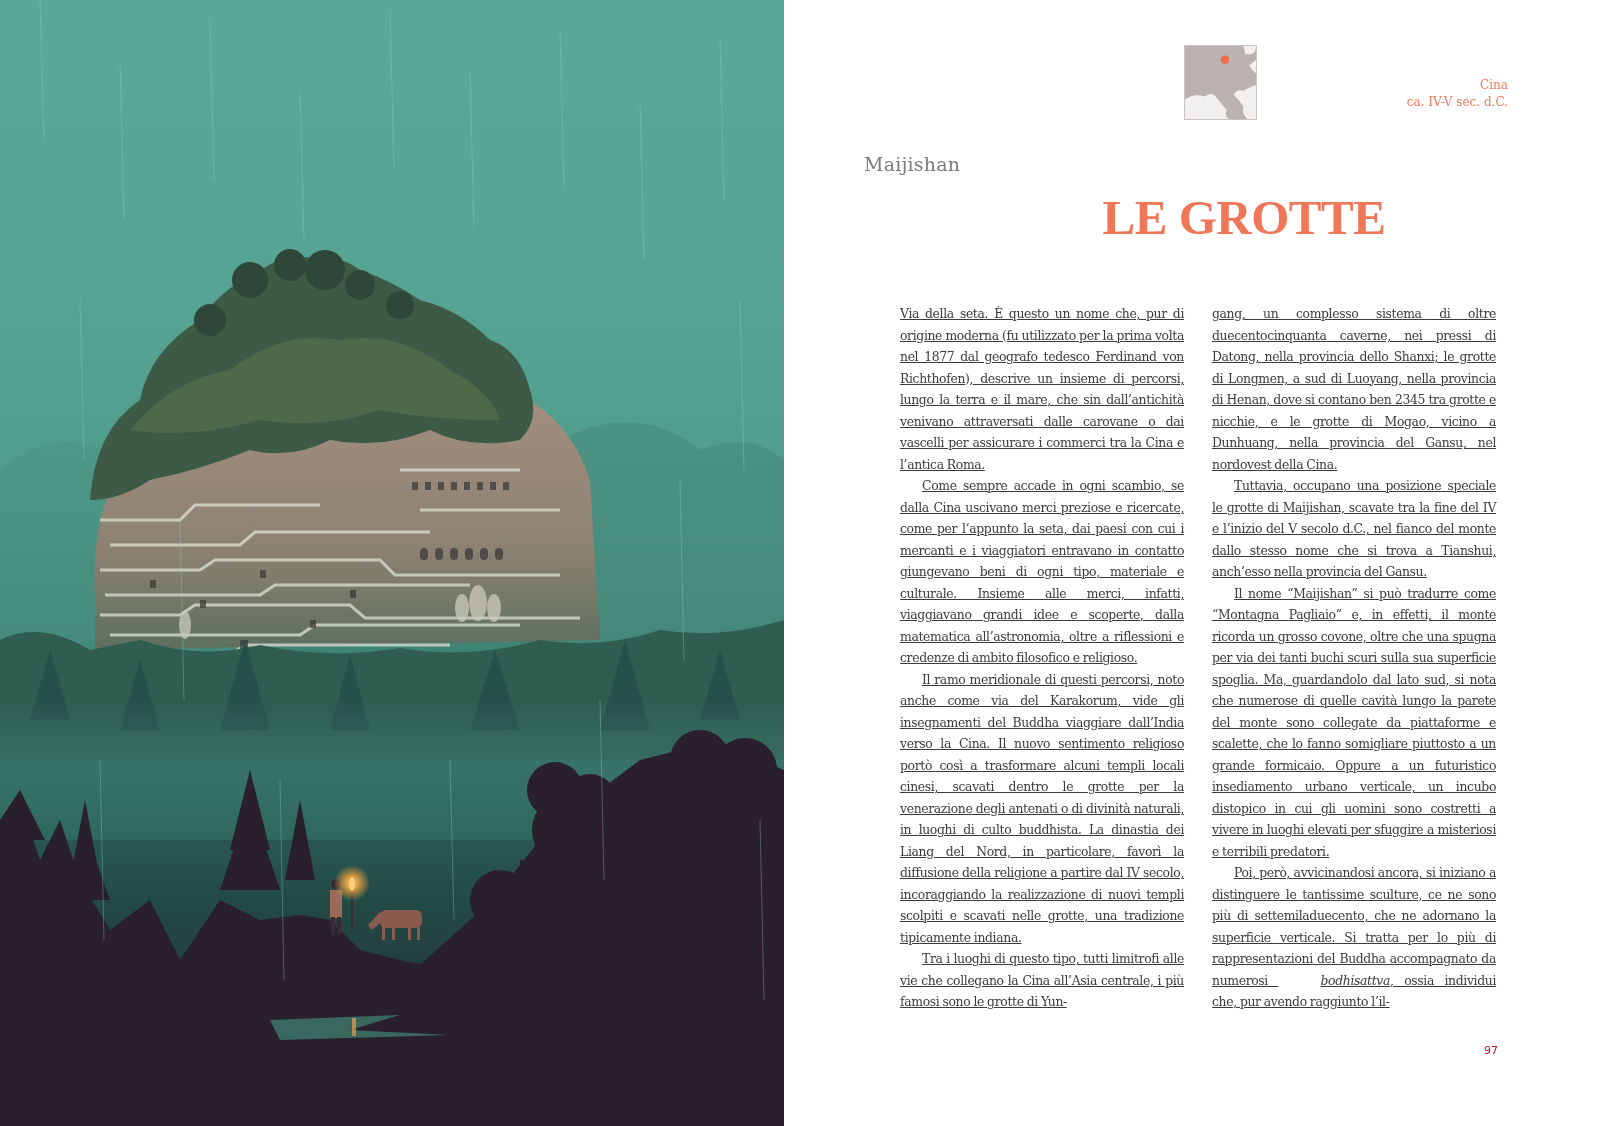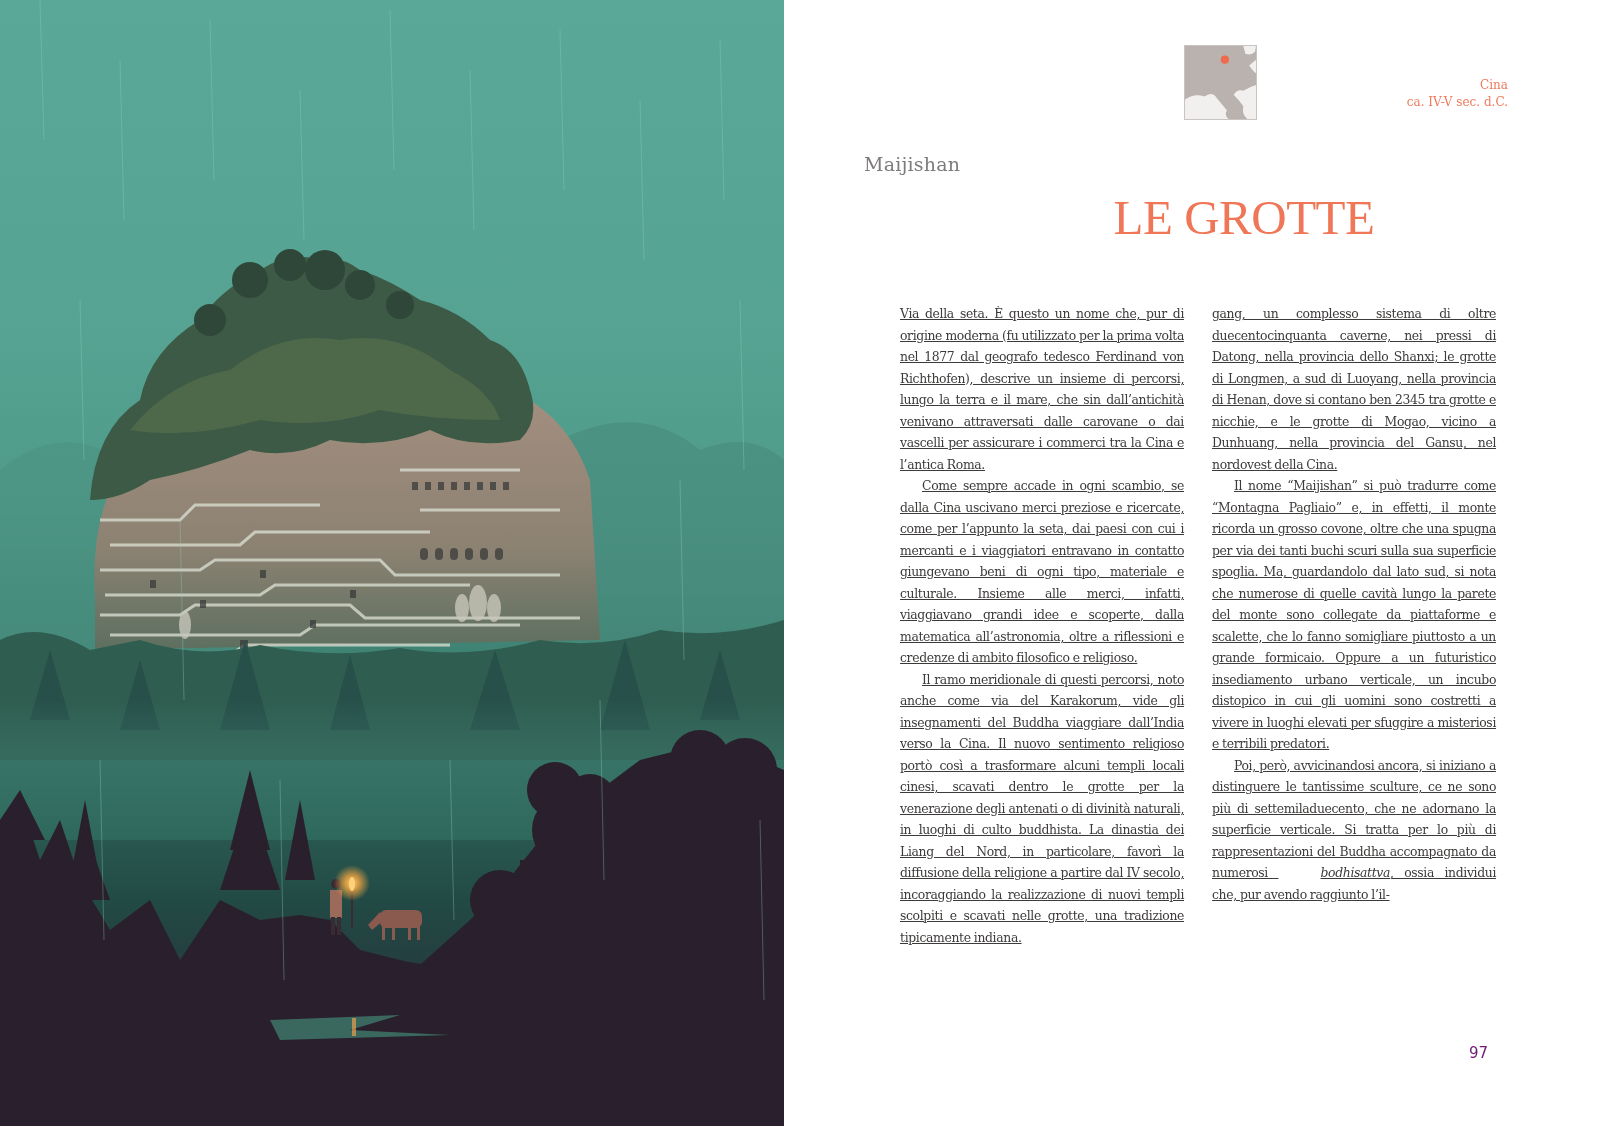--- a/index.html
+++ b/index.html
@@ -28,41 +28,41 @@
   }
 
   .subtitle {
     position: absolute; left: 0; width: 640px; top: 153px; 
     margin-left: 80px;
     color: #7d7b7a; font-family: "DejaVu Serif", serif; font-size: 19px; font-weight: normal;
     letter-spacing: 0.2px;
   }
   .title {
     position: absolute; left: 120px; width: 680px; top: 196px; text-align: center;
-    color: #ef7657; font-family: "Liberation Serif", serif; font-weight: normal;
+    color: #ef7657; font-family: "Liberation Serif", serif; font-weight: bold;
     font-size: 49px; line-height: 44px; letter-spacing: -0.5px;
   }
   .title span { display: block; }
 
   .columns {
     position: absolute; left: 116px; top: 303px; width: 596px; height: 730px;
     display: flex; justify-content: space-between;
   }
   .col {
     width: 284px;
     color: #3d3b3a; font-family: "DejaVu Serif", serif; font-size: 12.4px; line-height: 21.5px;
     text-align: justify; hyphens: auto; letter-spacing: -0.35px; word-spacing: -0.5px;
   }
   .col p { text-indent: 0; text-decoration: underline; }
   .col p.indent { text-indent: 22px; }
   .col em { font-style: italic; margin-left: 42px; }
 
   .page-number {
-    position: absolute; right: 112px; top: 1044px;
-    color: #701a75; font-family: "DejaVu Sans", sans-serif; font-size: 15px;
+    position: absolute; right: 102px; top: 1044px;
+    color: #b91c1c; font-family: "DejaVu Sans", sans-serif; font-size: 11px;
   }
 </style>
 </head>
 <body>
 
 <div class="illustration">
   <svg viewBox="0 0 784 1126" xmlns="http://www.w3.org/2000/svg">
     <defs>
       <linearGradient id="mistG" x1="0" y1="0" x2="0" y2="1">
         <stop offset="0" stop-color="#4a9383" stop-opacity="0"></stop>
@@ -240,22 +240,24 @@
 
   <h1 class="title">
     <span>LE GROTTE</span>
   </h1>
 
   <div class="columns">
     <div class="col">
       <p>Via della seta. È questo un nome che, pur di origine moderna (fu utilizzato per la prima volta nel 1877 dal geografo tedesco Ferdinand von Richthofen), descrive un insieme di percorsi, lungo la terra e il mare, che sin dall’antichità venivano attraversati dalle carovane o dai vascelli per assicurare i commerci tra la Cina e l’antica Roma.</p>
       <p class="indent">Come sempre accade in ogni scambio, se dalla Cina uscivano merci preziose e ricercate, come per l’appunto la seta, dai paesi con cui i mercanti e i viaggiatori entravano in contatto giungevano beni di ogni tipo, materiale e culturale. Insieme alle merci, infatti, viaggiavano grandi idee e scoperte, dalla matematica all’astronomia, oltre a riflessioni e credenze di ambito filosofico e religioso.</p>
       <p class="indent">Il ramo meridionale di questi percorsi, noto anche come via del Karakorum, vide gli insegnamenti del Buddha viaggiare dall’India verso la Cina. Il nuovo sentimento religioso portò così a trasformare alcuni templi locali cinesi, scavati dentro le grotte per la venerazione degli antenati o di divinità naturali, in luoghi di culto buddhista. La dinastia dei Liang del Nord, in particolare, favorì la diffusione della religione a partire dal IV secolo, incoraggiando la realizzazione di nuovi templi scolpiti e scavati nelle grotte, una tradizione tipicamente indiana.</p>
+      <p class="indent">Tra i luoghi di questo tipo, tutti limitrofi alle vie che collegano la Cina all’Asia centrale, i più famosi sono le grotte di Yun-</p>
     </div>
     <div class="col">
       <p>gang, un complesso sistema di oltre duecentocinquanta caverne, nei pressi di Datong, nella provincia dello Shanxi; le grotte di Longmen, a sud di Luoyang, nella provincia di Henan, dove si contano ben 2345 tra grotte e nicchie, e le grotte di Mogao, vicino a Dunhuang, nella provincia del Gansu, nel nordovest della Cina.</p>
+      <p class="indent">Tuttavia, occupano una posizione speciale le grotte di Maijishan, scavate tra la fine del IV e l’inizio del V secolo d.C., nel fianco del monte dallo stesso nome che si trova a Tianshui, anch’esso nella provincia del Gansu.</p>
       <p class="indent">Il nome “Maijishan” si può tradurre come “Montagna Pagliaio” e, in effetti, il monte ricorda un grosso covone, oltre che una spugna per via dei tanti buchi scuri sulla sua superficie spoglia. Ma, guardandolo dal lato sud, si nota che numerose di quelle cavità lungo la parete del monte sono collegate da piattaforme e scalette, che lo fanno somigliare piuttosto a un grande formicaio. Oppure a un futuristico insediamento urbano verticale, un incubo distopico in cui gli uomini sono costretti a vivere in luoghi elevati per sfuggire a misteriosi e terribili predatori.</p>
       <p class="indent"><span>Poi, però, avvicinandosi ancora, si iniziano a distinguere le tantissime sculture, ce ne sono più di settemiladuecento, che ne adornano la superficie verticale. Si tratta per lo più di rappresentazioni del Buddha accompagnato da numerosi </span><em>bodhisattva</em><span>, ossia individui che, pur avendo raggiunto l’il-</span></p>
     </div>
   </div>
 
   <div class="page-number">97</div>
 </div>
 
 </body></html>

